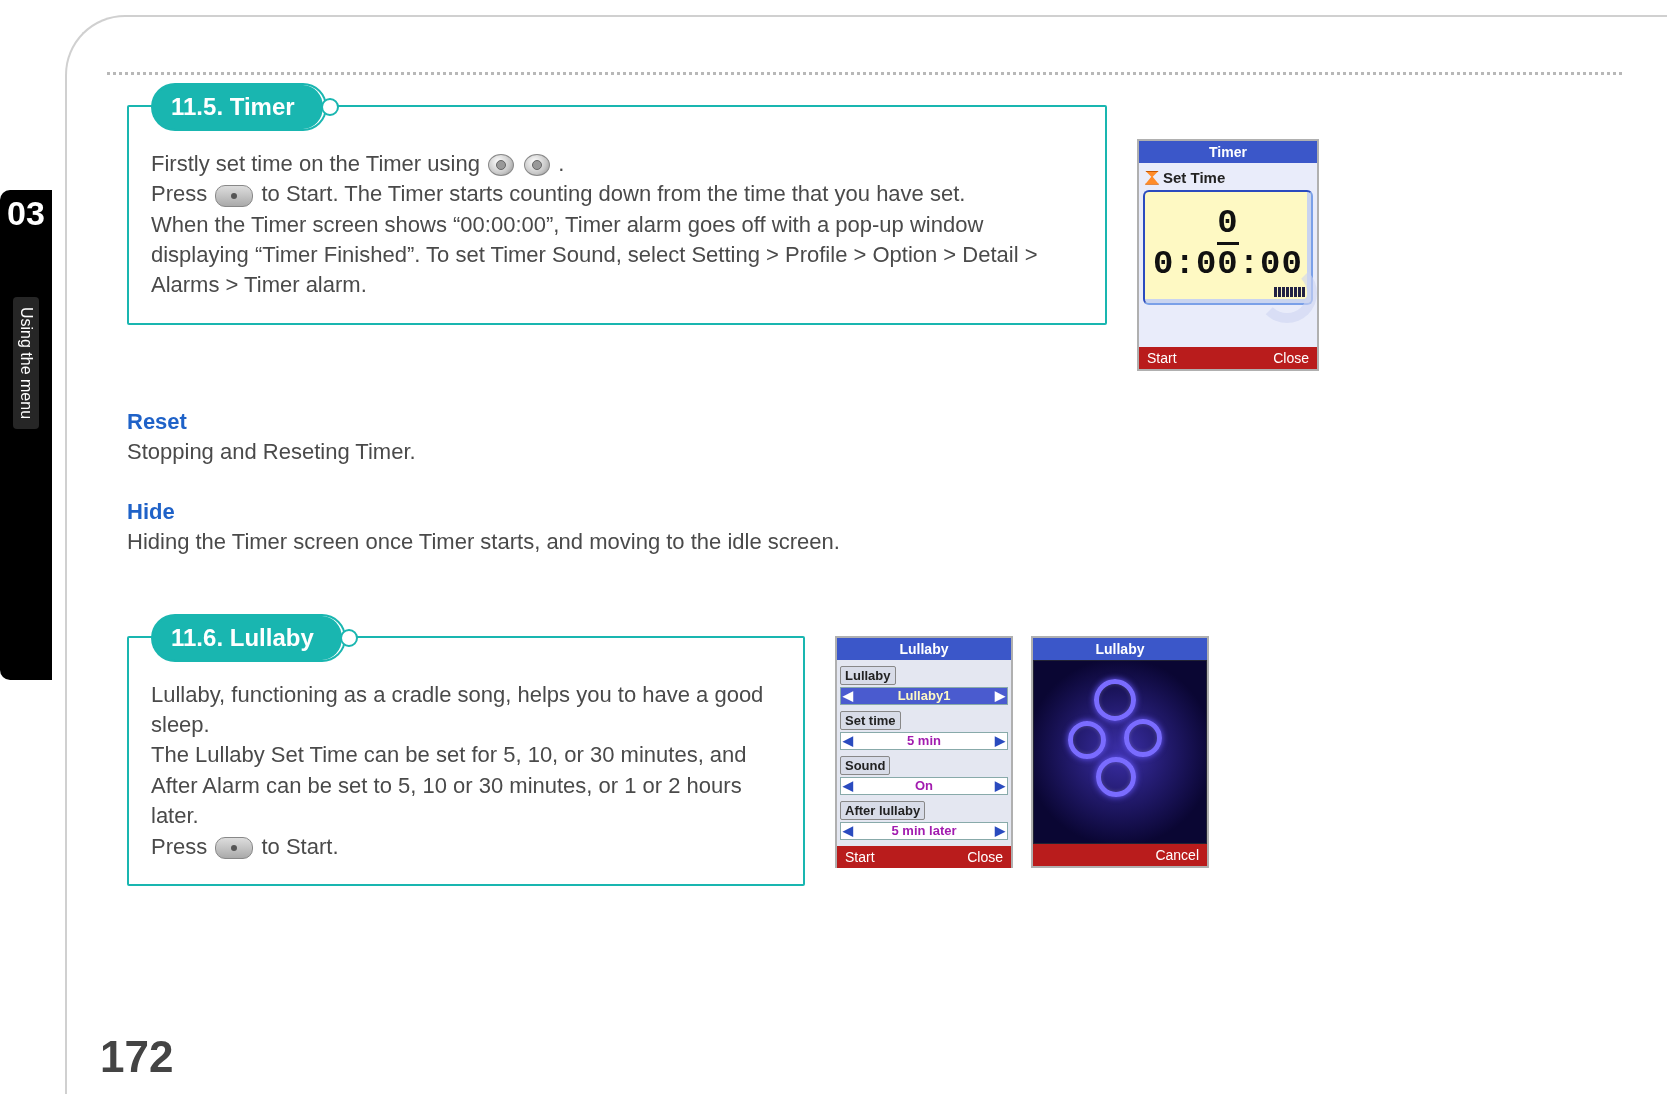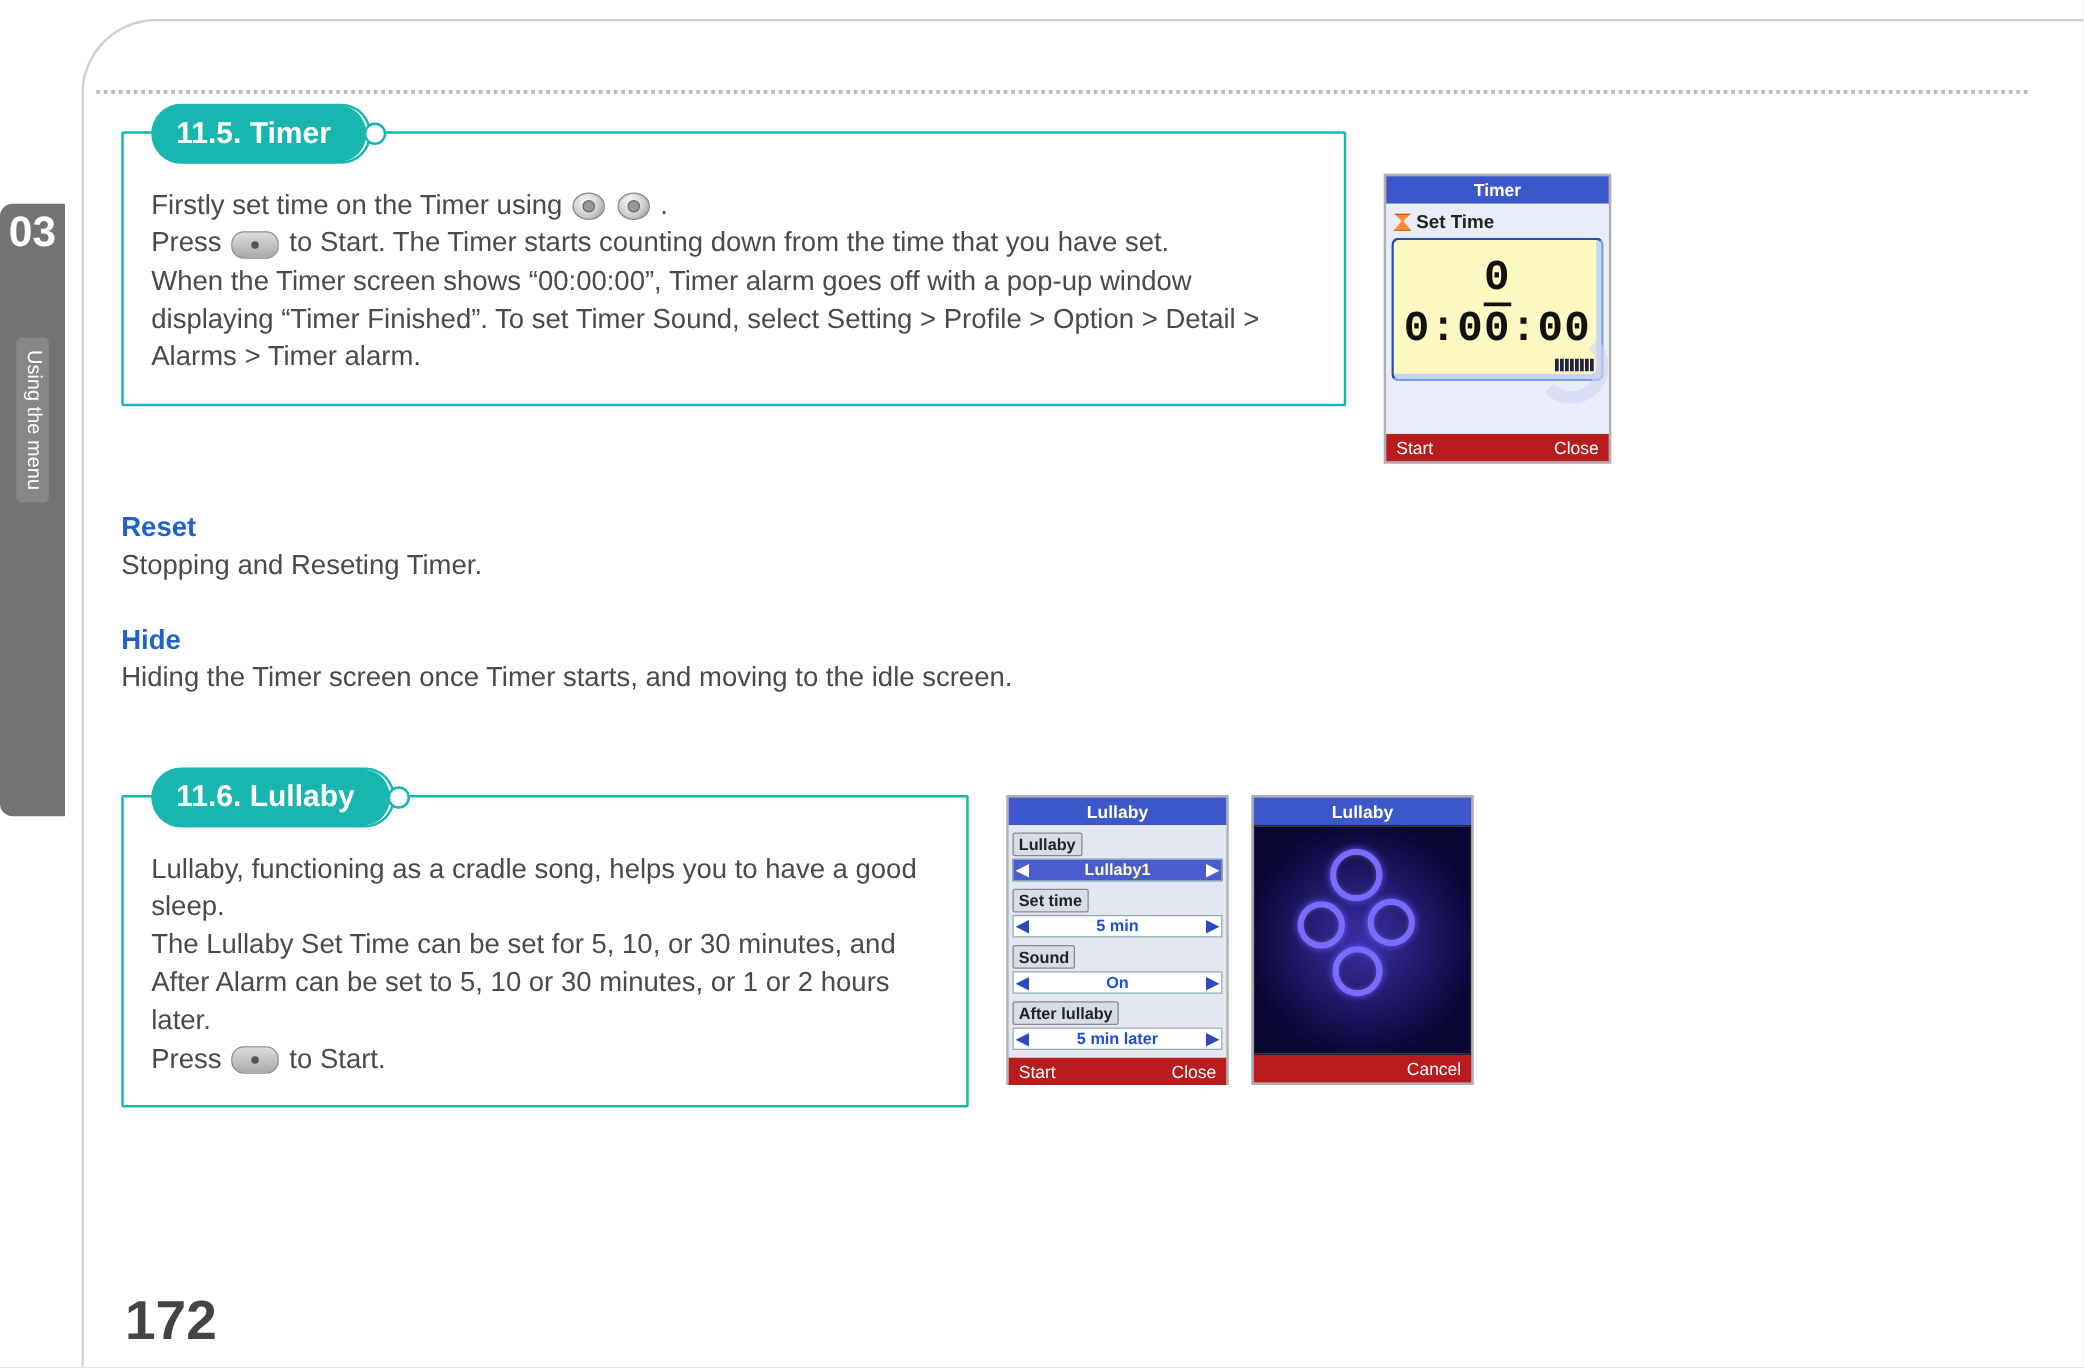--- a/index.html
+++ b/index.html
@@ -14,34 +14,34 @@
   .page-frame {
     position: absolute;
     left: 65px;
     top: 15px;
     right: 0;
     bottom: 0;
     border: 2px solid #d0d0d0;
     border-right: none;
     border-bottom: none;
     border-radius: 60px 0 0 0;
-    padding: 55px 45px 10px 30px;
+    padding: 55px 45px 10px 60px;
   }
   .dotted-sep {
     border-top: 3px dotted #b8b8b8;
     margin-bottom: 30px;
     margin-left: -20px;
   }
   .side-tab {
     position: absolute;
     left: 0;
-    top: 163px;
+    top: 190px;
     width: 52px;
     height: 490px;
-    background: #737373;
+    background: #000000;
     border-radius: 10px 0 0 10px;
   }
   .side-tab .chapter-num {
     position: absolute;
     top: 4px;
     left: 50%;
     transform: translateX(-50%);
     font-size: 34px;
     font-weight: bold;
     color: #fff;
@@ -190,21 +190,21 @@
   .field-label {
     background: #d8dce8; border: 1px solid #888; border-radius: 2px;
     padding: 1px 4px; font-weight: bold; font-size: 13px; color: #222;
     display: inline-block; margin-top: 3px;
   }
   .selector {
     display: flex; align-items: center; background: #fff;
     border: 1px solid #8aa; margin: 2px 0 3px 0; height: 18px;
   }
   .selector .arrow { width: 14px; text-align: center; color: #2a4bbf; font-weight: bold; cursor: pointer; }
-  .selector .val { flex: 1; text-align: center; font-weight: bold; color: #1d4ed8; }
+  .selector .val { flex: 1; text-align: center; font-weight: bold; color: #a21caf; }
   .selector.first { background: #4a5bcf; }
   .selector.first .val { color: #fef9c3; }
   .selector.first .arrow { color: #fff; }
   .lull-viz {
     flex: 1; background: radial-gradient(circle at 50% 50%, #3b2fa8 0%, #0a0633 75%);
     position: relative; margin: 0; border: 1px solid #223;
   }
   .ring {
     position: absolute; border: 5px solid #7a6cff; border-radius: 50%;
     box-shadow: 0 0 6px #6a5bff, inset 0 0 4px #fff3;

